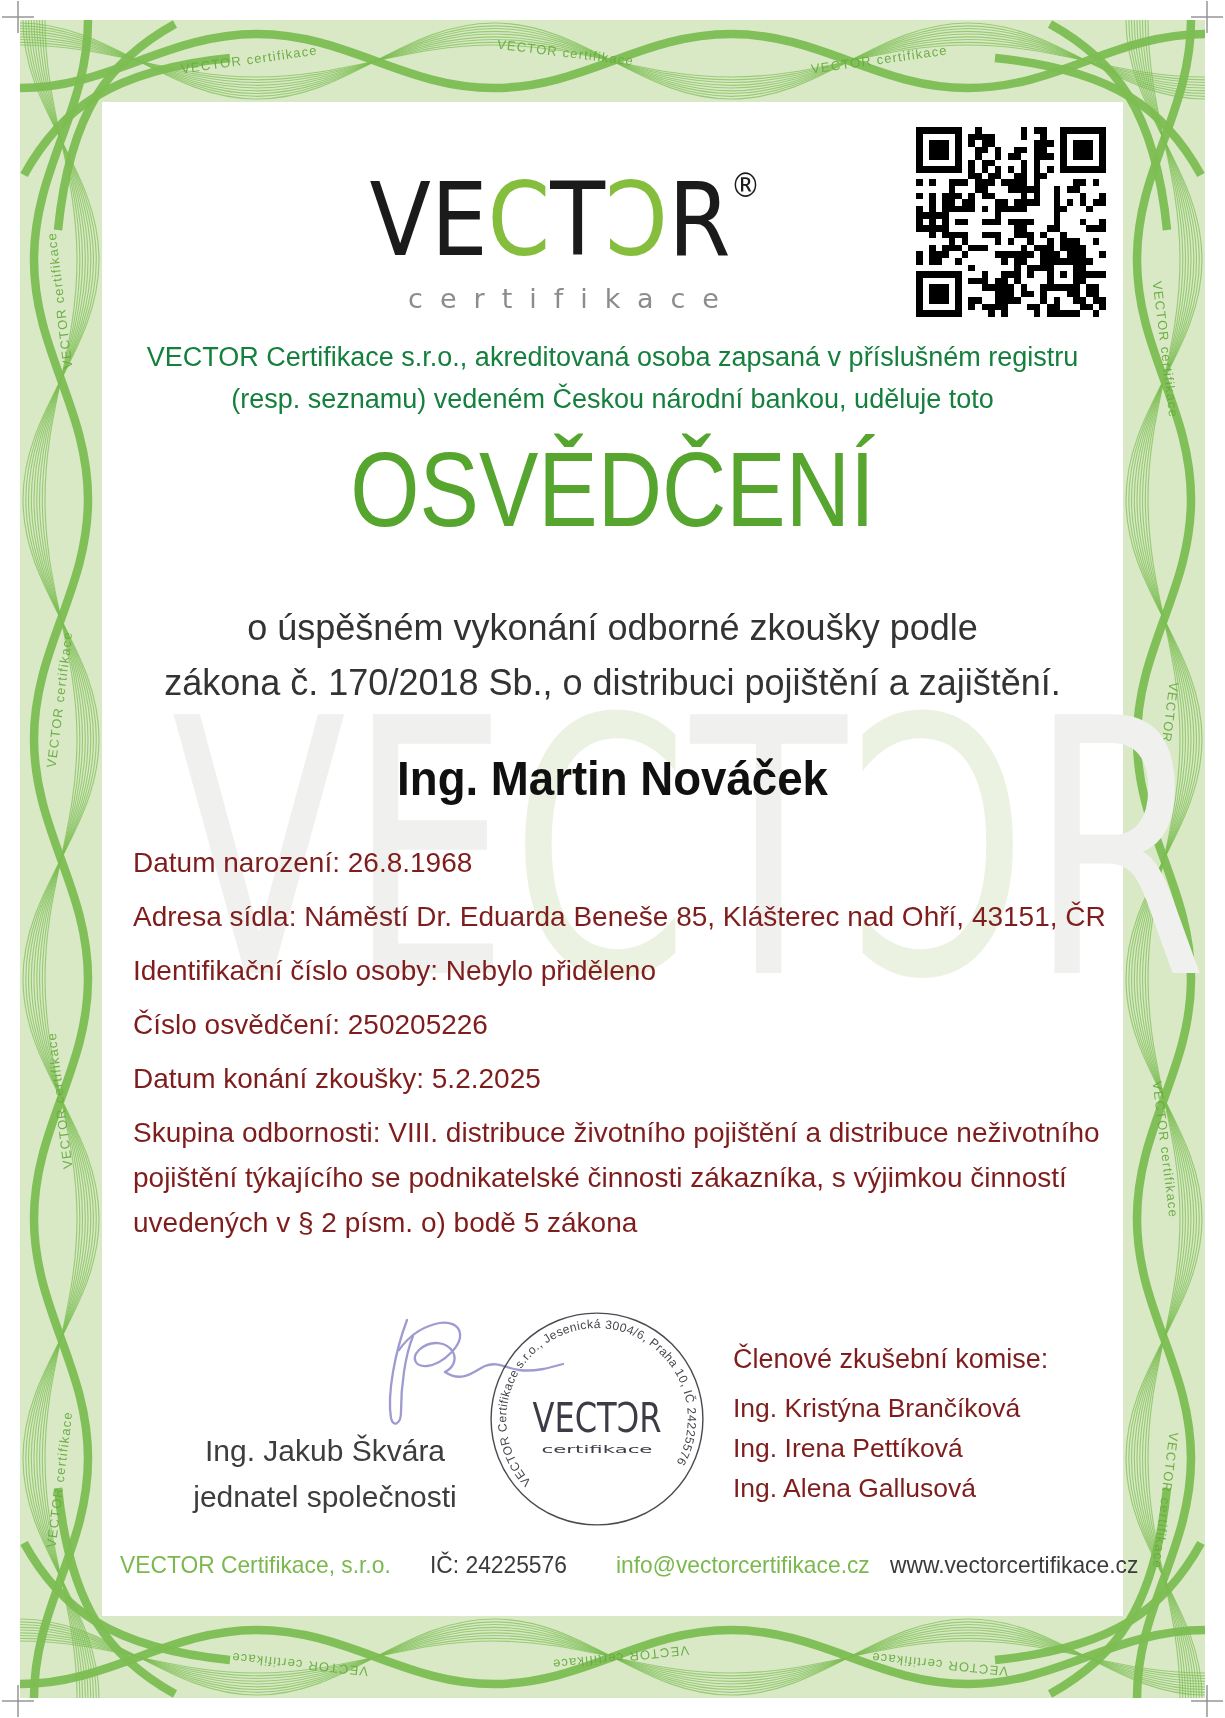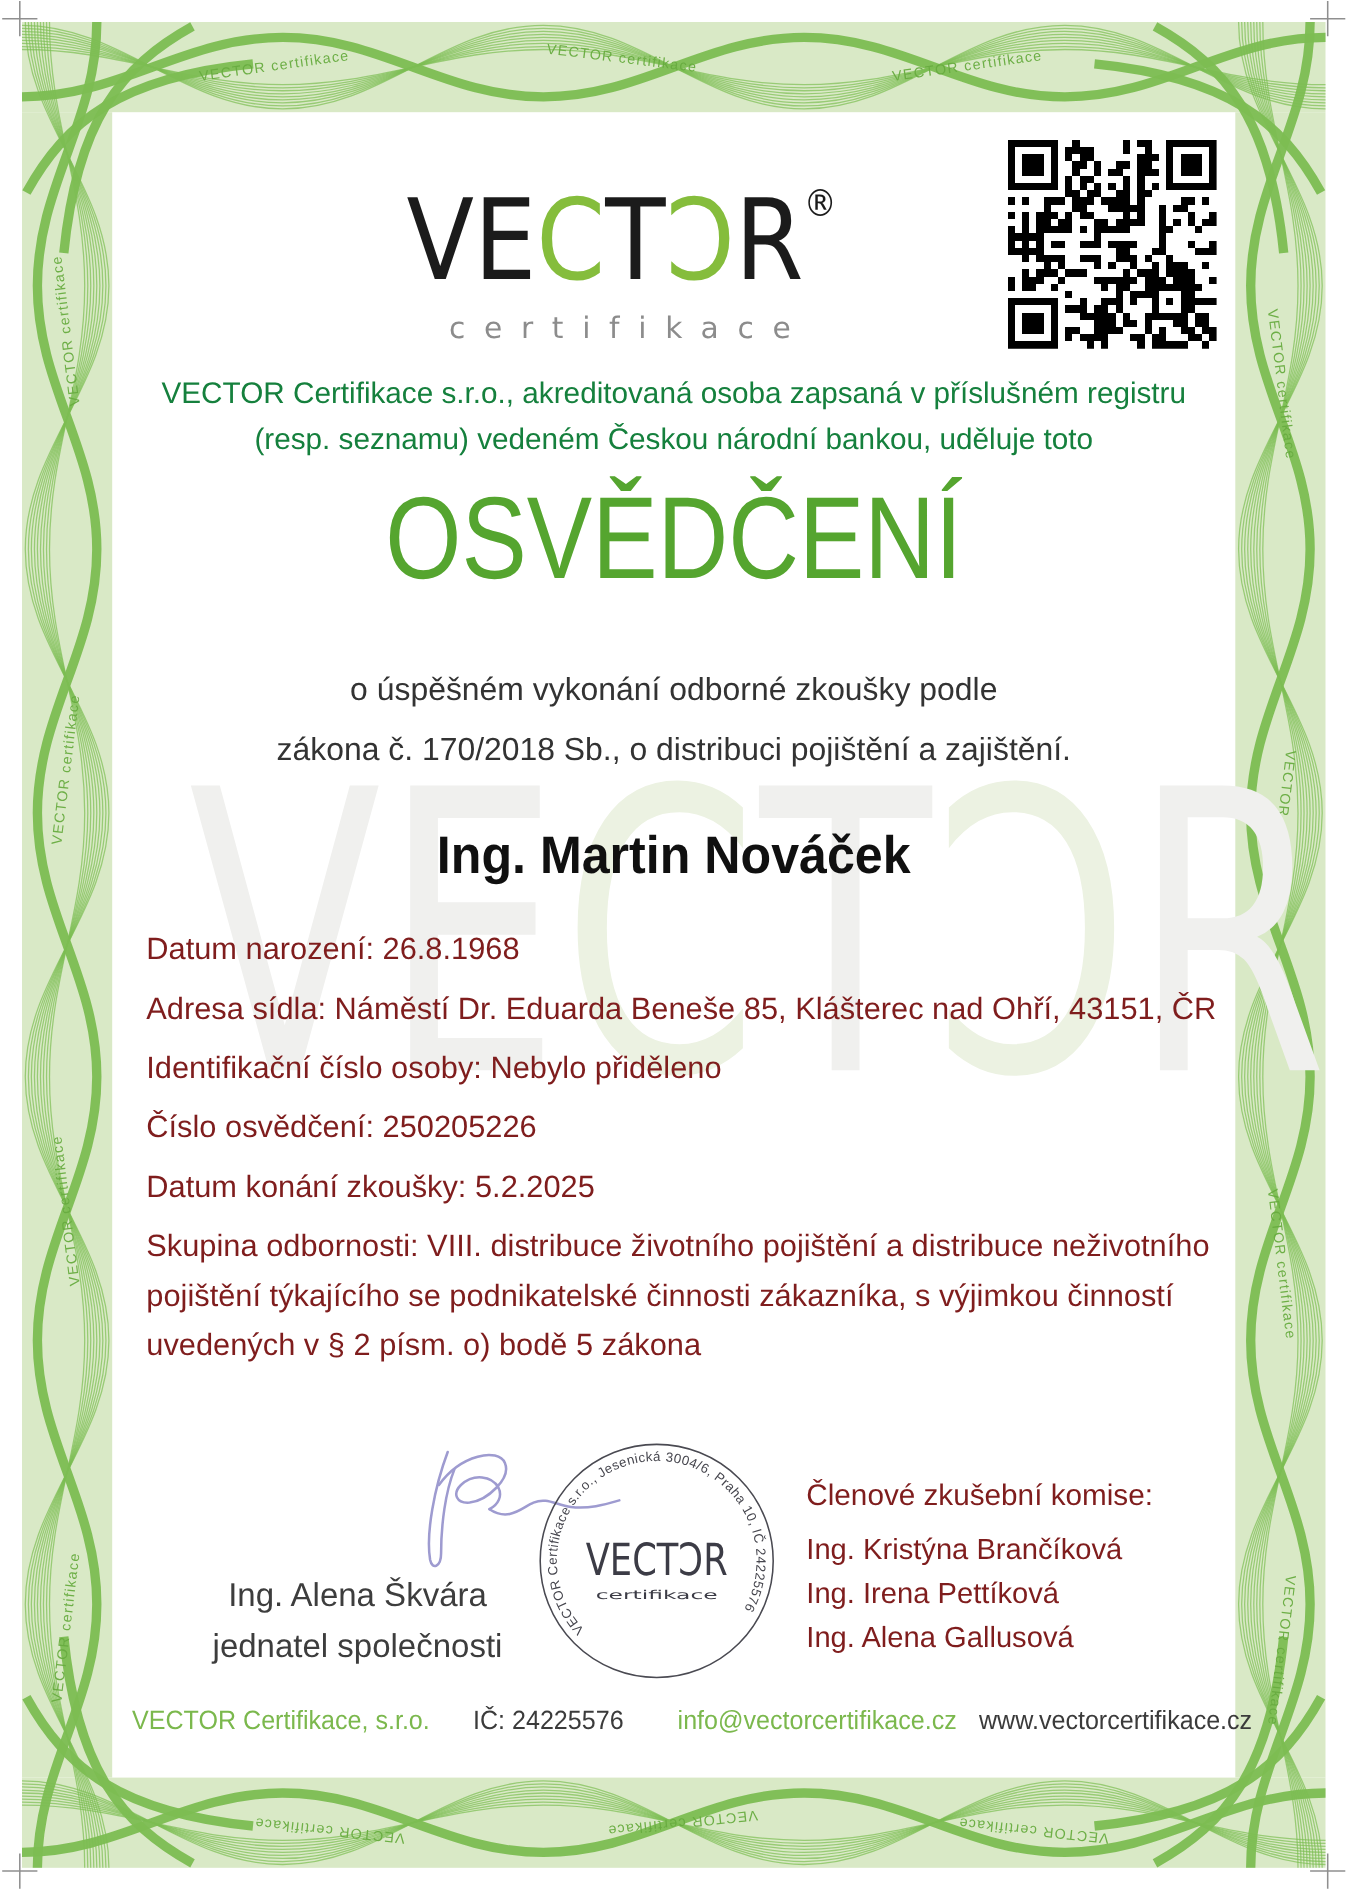--- a/index.html
+++ b/index.html
@@ -18,21 +18,21 @@
   .logo-word .reg{font-size:34px;vertical-align:58px;color:#1b1b1b;}
   .logo-sub{font-family:"DejaVu Sans",sans-serif;font-size:27px;letter-spacing:17px;
             padding-left:14px;color:#8c8c8c;margin-top:4px;}
   .qr{position:absolute;left:916px;top:127px;width:190px;height:190px;}
   
   .intro{position:absolute;left:102px;right:102px;top:336px;margin:0;text-align:center;
          font-size:27px;line-height:42px;color:#15803d;}
   .title{position:absolute;left:0;right:0;top:428px;margin:0;text-align:center;font-weight:400;
          font-size:106px;line-height:122px;transform:scaleX(.84);transform-origin:50% 50%;}
   .subtitle{position:absolute;left:102px;right:102px;top:600px;margin:0;text-align:center;
-            font-size:29px;line-height:55px;color:#333;}
+            font-size:36px;line-height:55px;color:#333;}
   .holder{position:absolute;left:0;right:0;top:748px;margin:0;text-align:center;font-weight:700;
           font-size:48px;line-height:62px;color:#101010;transform:scaleX(.95);transform-origin:50% 50%;}
   .details{position:absolute;left:133px;right:112px;top:840px;font-size:28px;color:#7f1d1d;}
   .details .entry{line-height:45px;margin:0 0 9px 0;}
   
   .signature{position:absolute;left:335px;top:1312px;}
   .signer{position:absolute;left:130px;width:390px;top:1428px;text-align:center;
           font-size:30px;line-height:46px;color:#3d3d3d;}
   .seal{position:absolute;left:481px;top:1303px;}
   .sealring{font-family:"Liberation Sans",sans-serif;font-size:12px;letter-spacing:.4px;fill:#46464e;}
@@ -162,21 +162,21 @@
       <div class="entry">Skupina odbornosti: VIII. distribuce životního pojištění a distribuce neživotního pojištění týkajícího se podnikatelské činnosti zákazníka, s výjimkou činností uvedených v § 2 písm. o) bodě 5 zákona</div>
     </div>
 
     <svg id="signature" class="signature" width="235" height="118" viewBox="0 0 235 118">
         <path d="M 72,8 C 60,40 52,82 56,106 C 58,116 66,112 66,100 C 66,74 70,44 78,24" fill="none" stroke="#9e9bd0" stroke-width="2.3" stroke-linecap="round" stroke-linejoin="round"></path>
         <path d="M 64,38 C 84,10 118,4 124,18 C 130,32 108,52 92,54 C 80,55 76,46 84,38 C 96,27 112,30 118,40 C 122,48 118,56 110,60" fill="none" stroke="#9e9bd0" stroke-width="2.3" stroke-linecap="round" stroke-linejoin="round"></path>
         <path d="M 110,60 C 128,72 140,58 150,54 C 162,49 170,56 184,58 C 200,60 214,56 228,52" fill="none" stroke="#9e9bd0" stroke-width="2.3" stroke-linecap="round" stroke-linejoin="round"></path>
       </svg>
 
     <div class="signer">
-      <div>Ing. Alena Škvára</div>
+      <div>Ing. Jakub Škvára</div>
       <div>jednatel společnosti</div>
     </div>
 
     <svg class="seal" width="232" height="232" viewBox="0 0 230 230">
       <circle cx="115" cy="115" r="105" fill="none" stroke="#4a4a52" stroke-width="1.4"></circle>
       <defs>
           <path id="sealArc" d="M 51.4,178.6 A 90,90 0 1 1 178.6,178.6" fill="none"></path>
         </defs>
       <text class="sealring"><textPath href="#sealArc" startOffset="2">VECTOR Certifikace s.r.o., Jesenická 3004/6, Praha 10, IČ 24225576</textPath></text>
       <text id="seal-word" class="sealword" x="115" y="128" text-anchor="middle" textLength="128" lengthAdjust="spacingAndGlyphs">VECTƆR</text>

